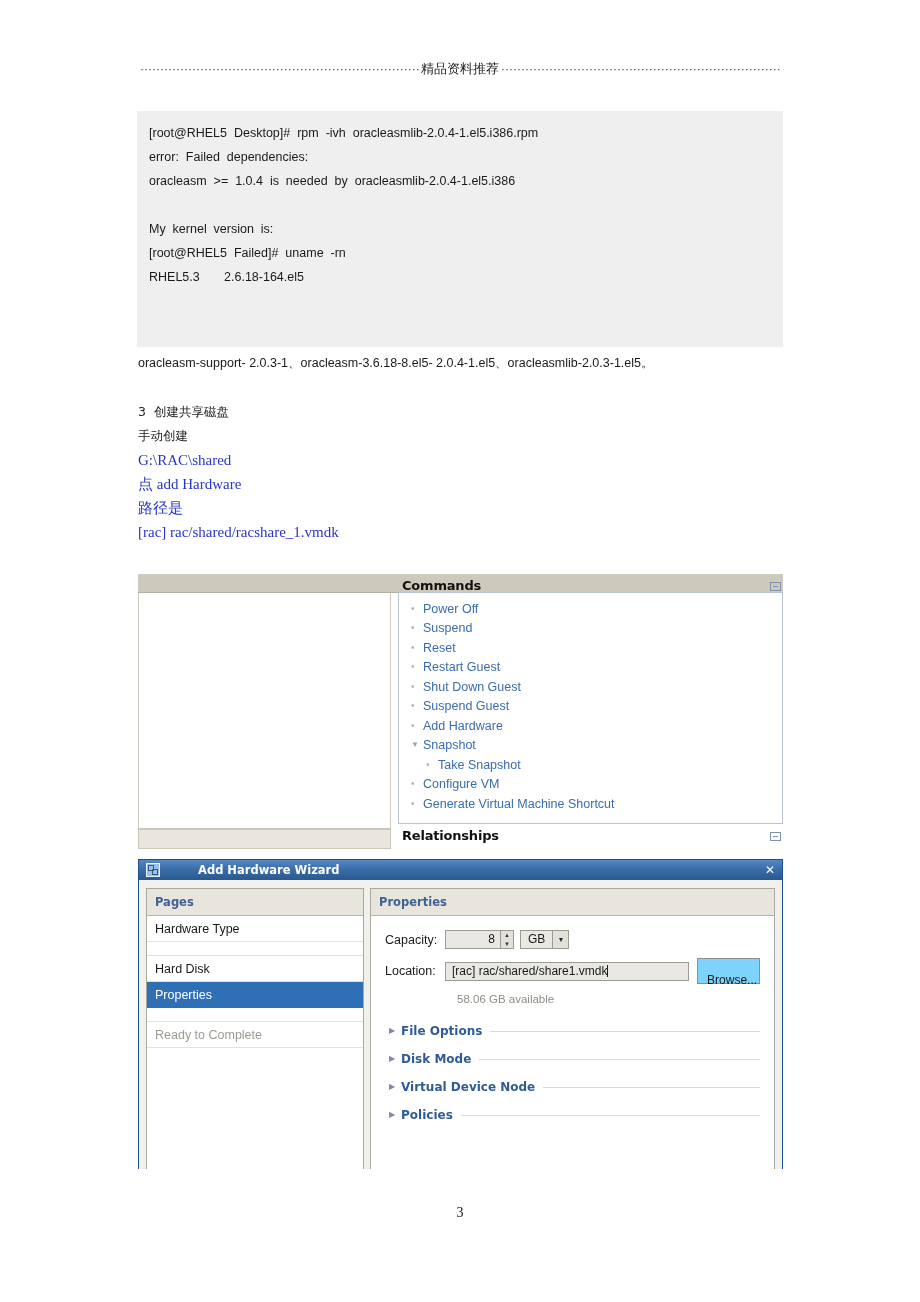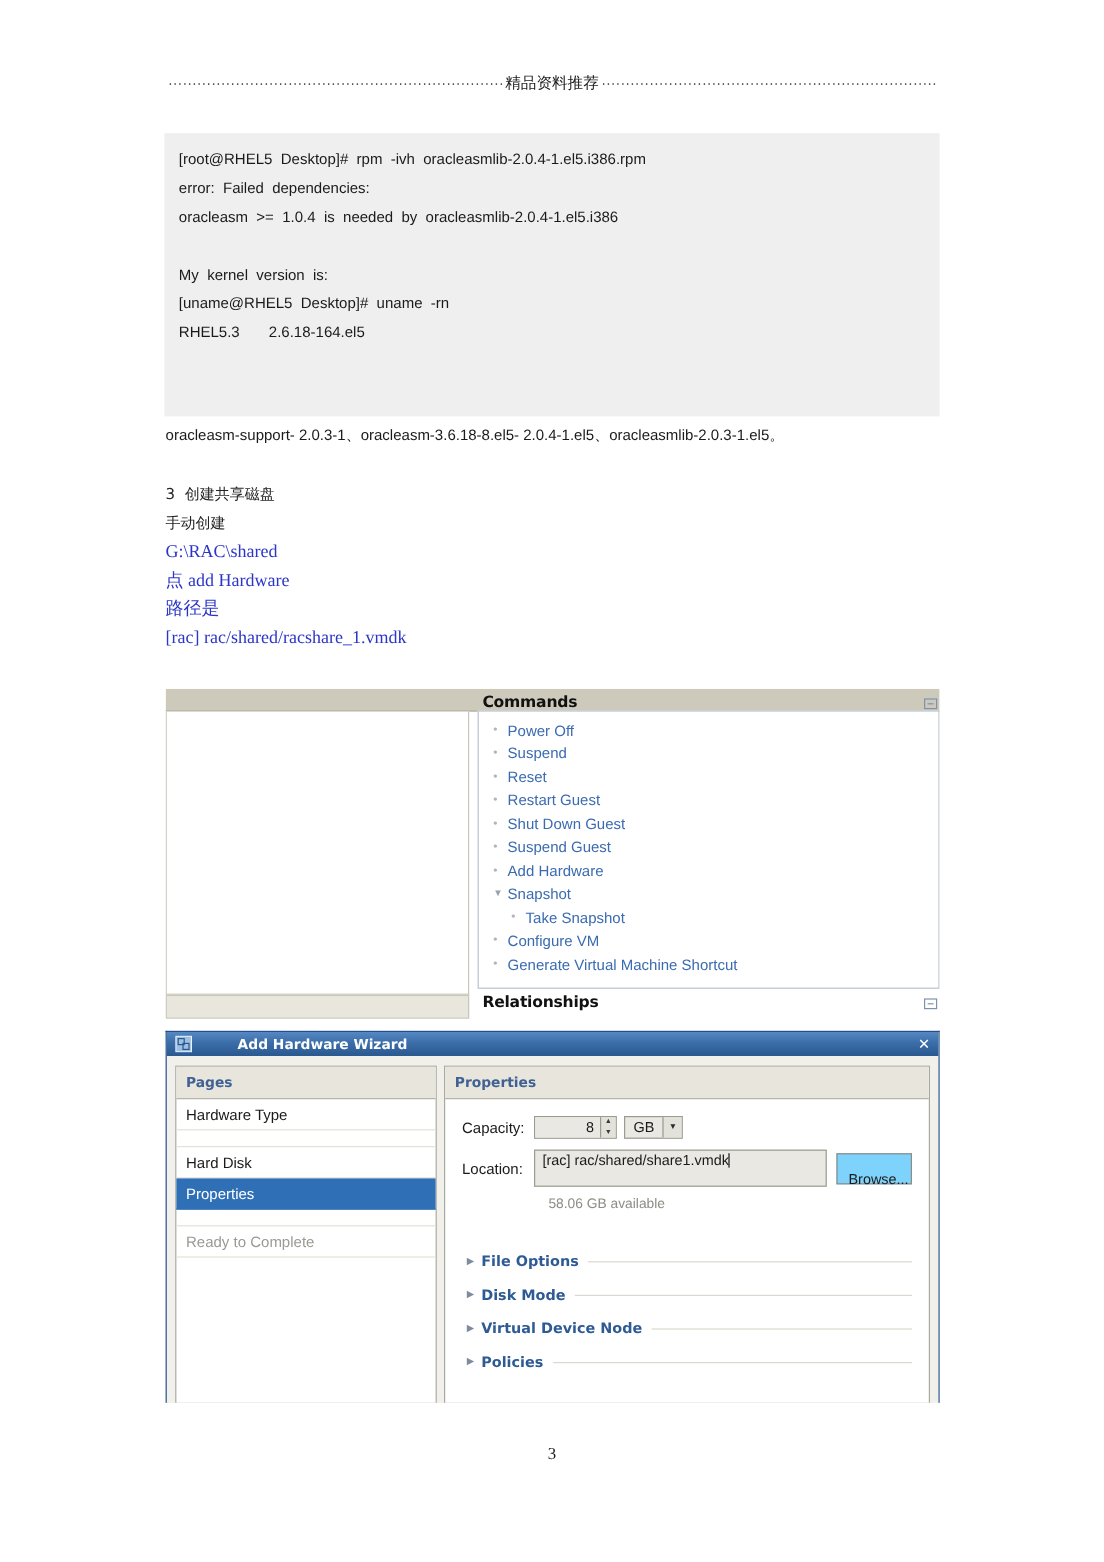--- a/index.html
+++ b/index.html
@@ -370,21 +370,21 @@
     border-left: 1px solid #9b9b92;
     display: flex;
     align-items: center;
     justify-content: center;
     font-size: 7px;
     color: #2a2a2a;
     background: #e2e1da;
   }
   .loc-input {
     width: 283px;
-    height: 31px;
+    height: 19px;
     border: 1px solid #9b9b92;
     background: #e9e8e2;
     box-sizing: border-box;
     font-size: 12px;
     color: #1a1a1a;
     line-height: 17px;
     padding-left: 6px;
     position: relative;
     white-space: nowrap;
     overflow: hidden;
@@ -406,21 +406,21 @@
     font-size: 12px;
     color: #1a1a1a;
     line-height: 19px;
     box-sizing: border-box;
     cursor: default;
   }
   .avail-note {
     margin-left: 72px;
     font-size: 11.5px;
     color: #8d8d85;
-    margin-bottom: 27px;
+    margin-bottom: 12px;
   }
   .section-row {
     display: flex;
     align-items: center;
     height: 28px;
     padding-left: 4px;
   }
   .section-arrow {
     flex: 0 0 12px;
     font-size: 8px;
@@ -461,21 +461,21 @@
   <span class="hdr-title">精品资料推荐</span>
   <span class="hdr-dots right">·····················································································</span>
 </div>
 
 <div class="code-block">
   <div class="code-line">[root@RHEL5  Desktop]#  rpm  -ivh  oracleasmlib-2.0.4-1.el5.i386.rpm</div>
   <div class="code-line">error:  Failed  dependencies:</div>
   <div class="code-line">oracleasm  &gt;=  1.0.4  is  needed  by  oracleasmlib-2.0.4-1.el5.i386</div>
   <div class="code-line blank"></div>
   <div class="code-line">My  kernel  version  is:</div>
-  <div class="code-line">[uname@RHEL5  Desktop]#  uname  -rn</div>
+  <div class="code-line">[root@RHEL5  Failed]#  uname  -rn</div>
   <div class="code-line">RHEL5.3       2.6.18-164.el5</div>
 </div>
 
 <div class="para" style="top:351px;">oracleasm-support- 2.0.3-1、oracleasm-3.6.18-8.el5- 2.0.4-1.el5、oracleasmlib-2.0.3-1.el5。</div>
 <div class="para cn" style="top:400px;">3  创建共享磁盘</div>
 <div class="para cn" style="top:424px;">手动创建</div>
 <div class="para blue" style="top:448px;">G:\RAC\shared</div>
 <div class="para blue" style="top:472px;">点 add Hardware</div>
 <div class="para blue" style="top:496px;">路径是</div>
 <div class="para blue" style="top:520px;">[rac] rac/shared/racshare_1.vmdk</div>

